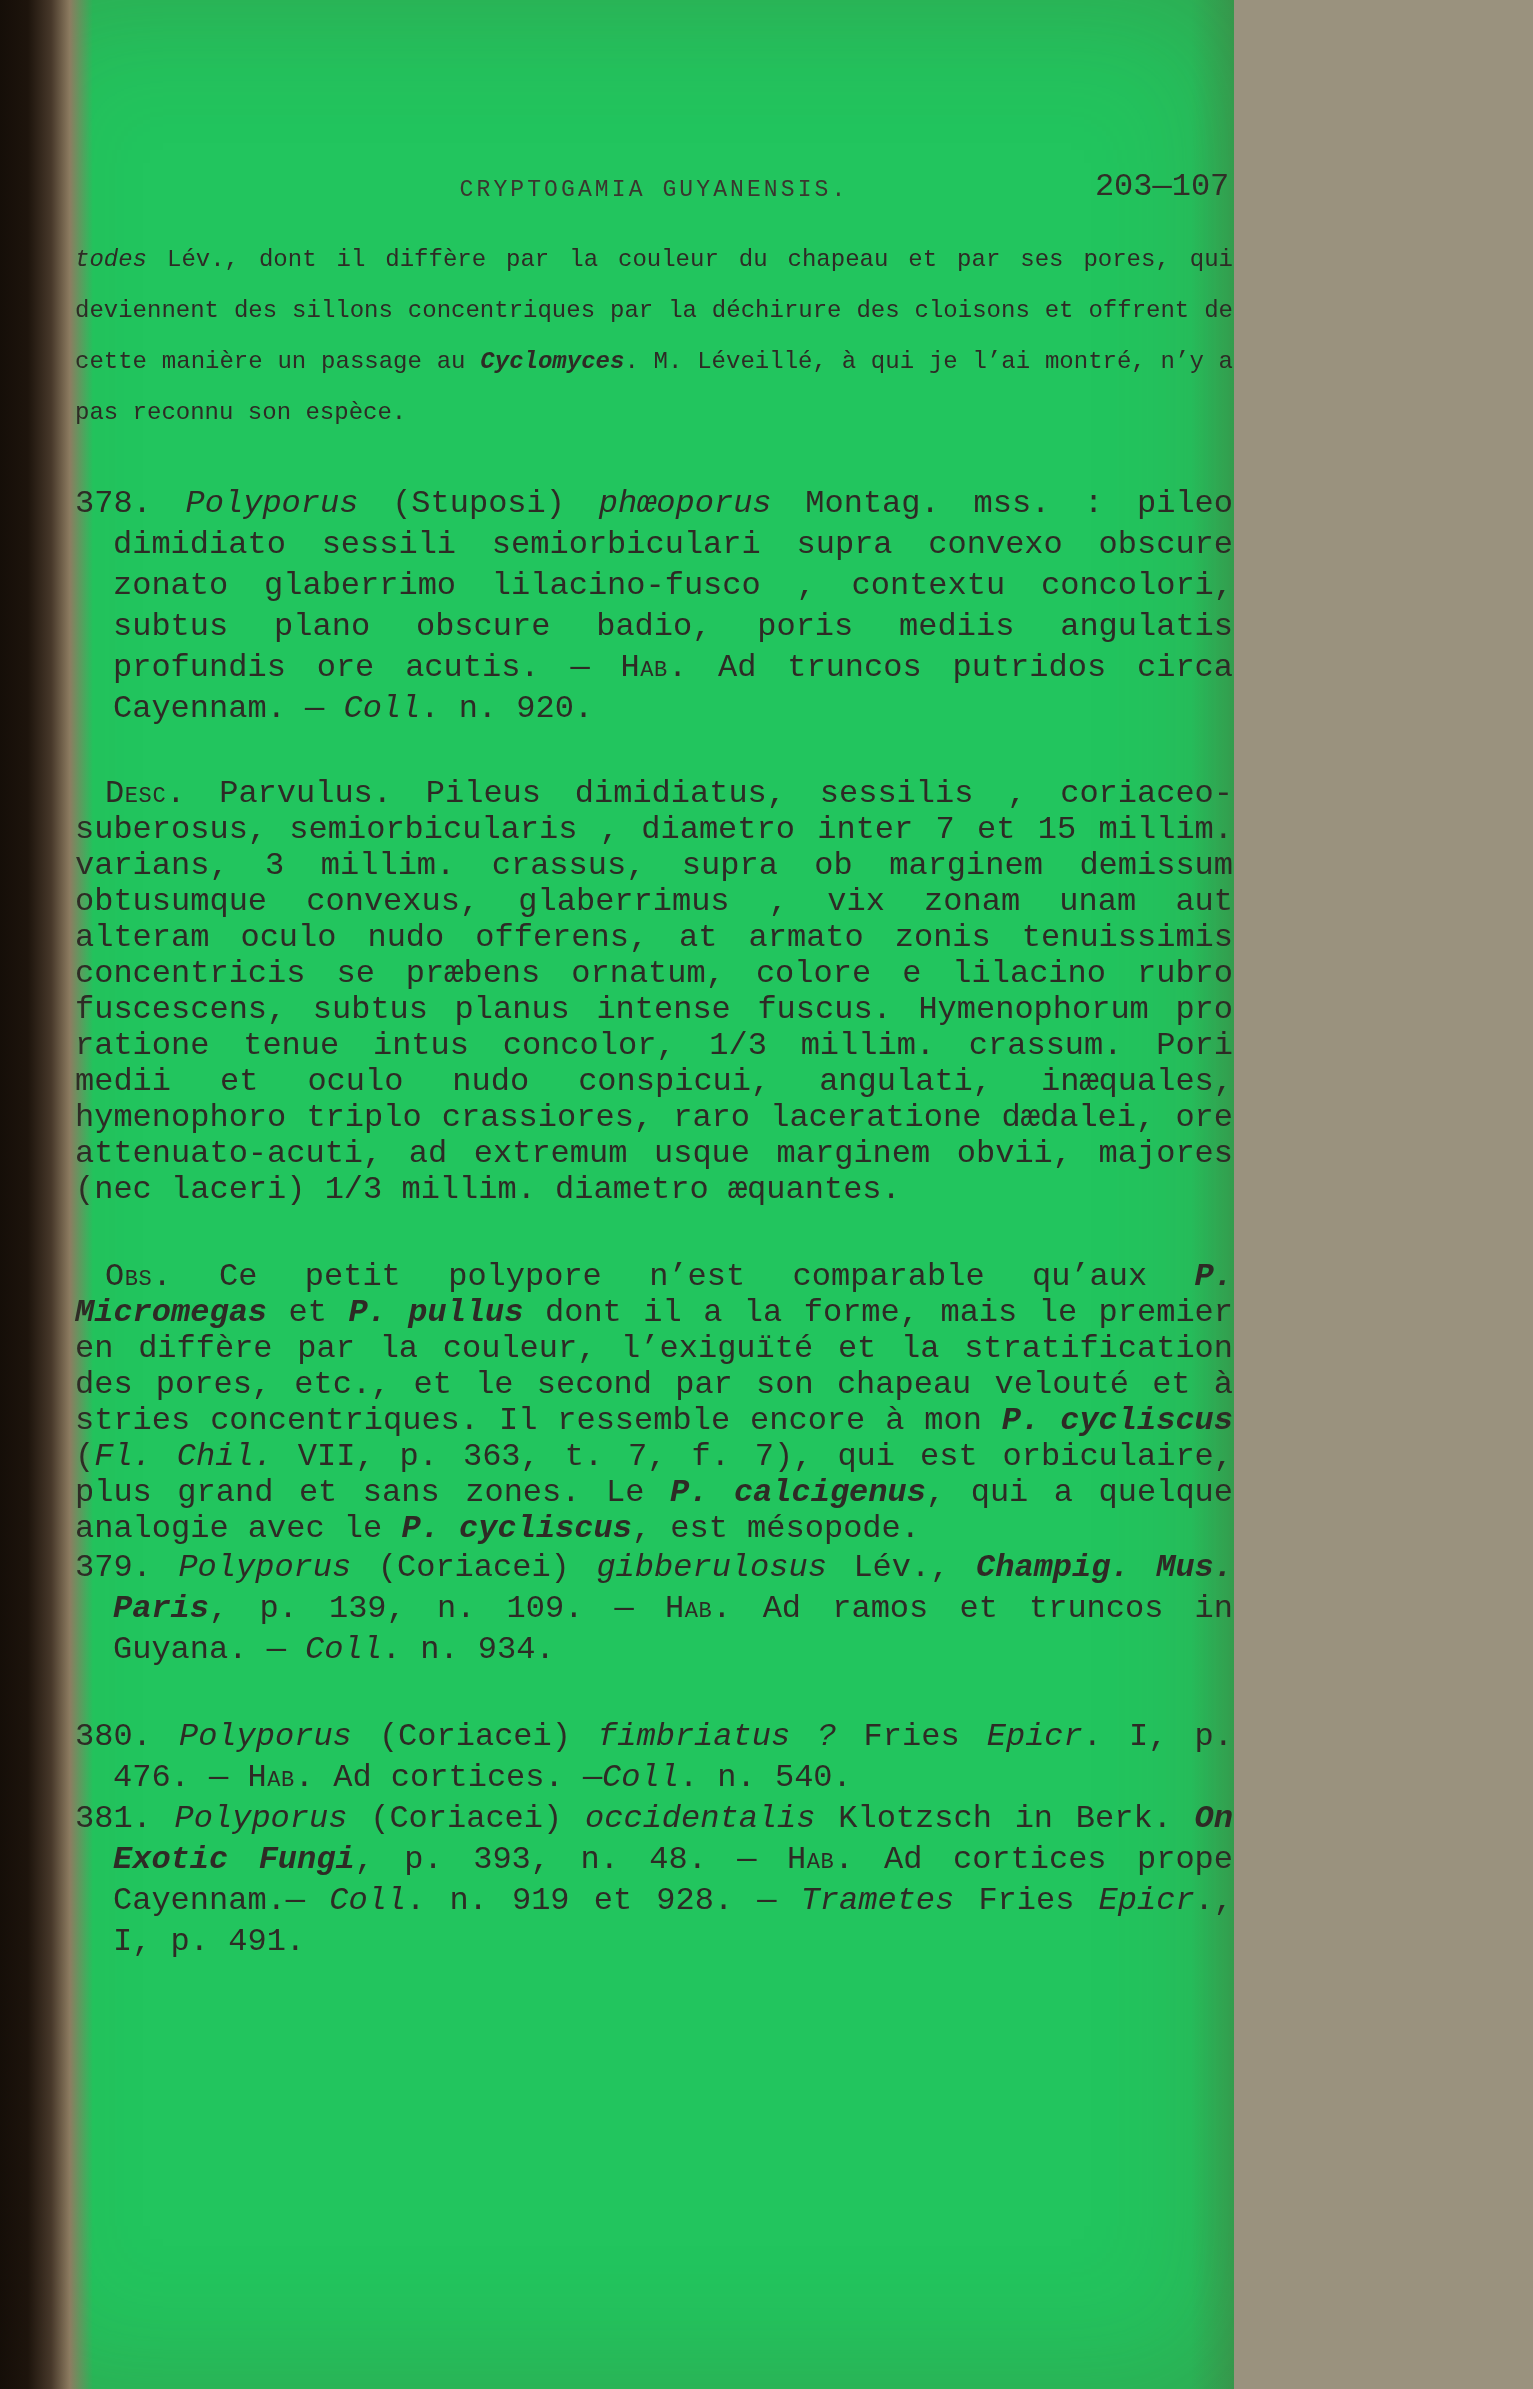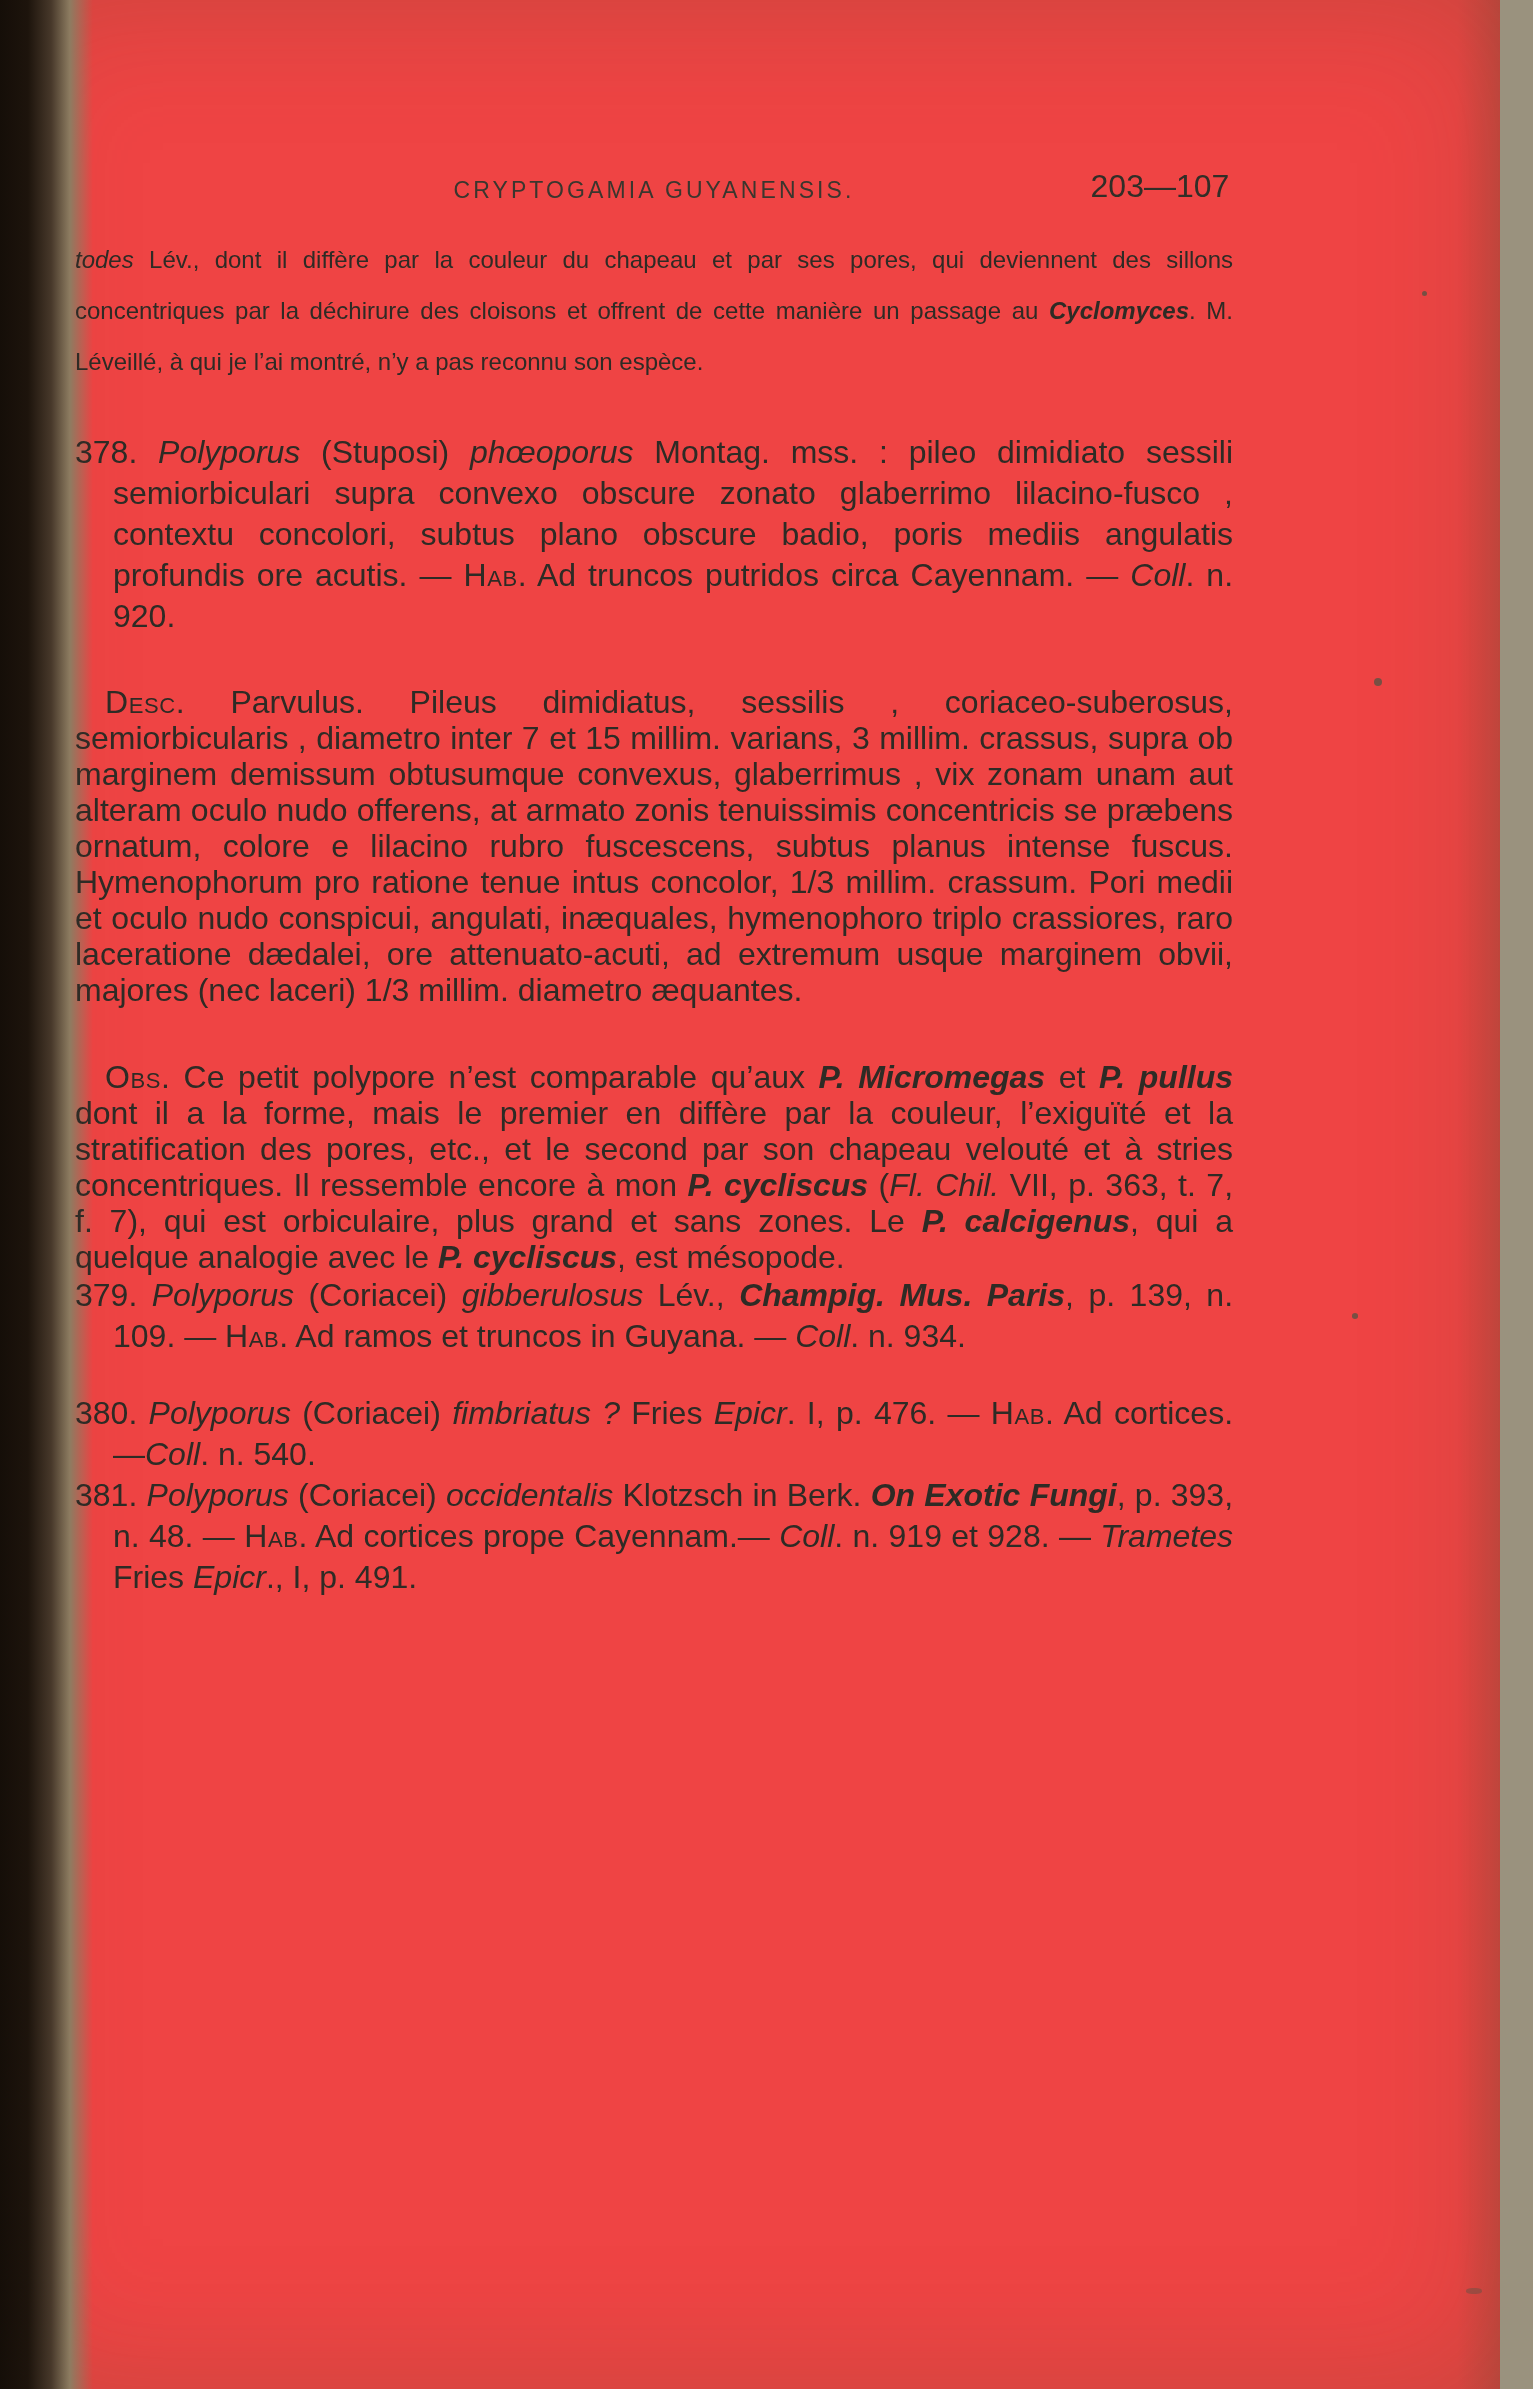--- a/index.html
+++ b/index.html
@@ -2,25 +2,25 @@
 <html style="font-size:10px"><head>
 <meta charset="utf-8">
 <style>
   html, body {
     margin: 0;
     padding: 0;
     background: #9a927e;
   }
   .page {
     position: relative;
-    width: 1500px;
+    width: 1234px;
     height: 2389px;
-    background: #ef4444;
+    background: #22c55e;
     overflow: hidden;
-    font-family: Liberation Sans, sans-serif;
+    font-family: Liberation Mono, monospace;
     color: #2e2b25;
     box-shadow: inset 0 0 136px rgba(92, 74, 44, 0.28);
   }
   .binding {
     position: absolute;
     left: 0; top: 0;
     width: 93px; height: 100%;
     background: linear-gradient(90deg,
       #150e08 0%,
       #1d140c 30%,
@@ -83,21 +83,21 @@
   }
   .p-378 { margin-top: 45px; }
   .p-desc {
     margin-top: 47px;
     font-size: 32px;
     line-height: 36px;
     text-indent: 30px;
   }
   .p-obs { margin-top: 51px; }
   .p-379 { }
-  .p-380 { margin-top: 36px; }
+  .p-380 { margin-top: 46px; }
   .p-381 { }
 
   .seg-n  { font-style: normal; }
   .seg-i  { font-style: italic; }
   .seg-bi { font-style: italic; font-weight: bold; }
   .seg-sc { font-variant: small-caps; letter-spacing: 0.6px; }
 </style>
 </head>
 <body>
 

